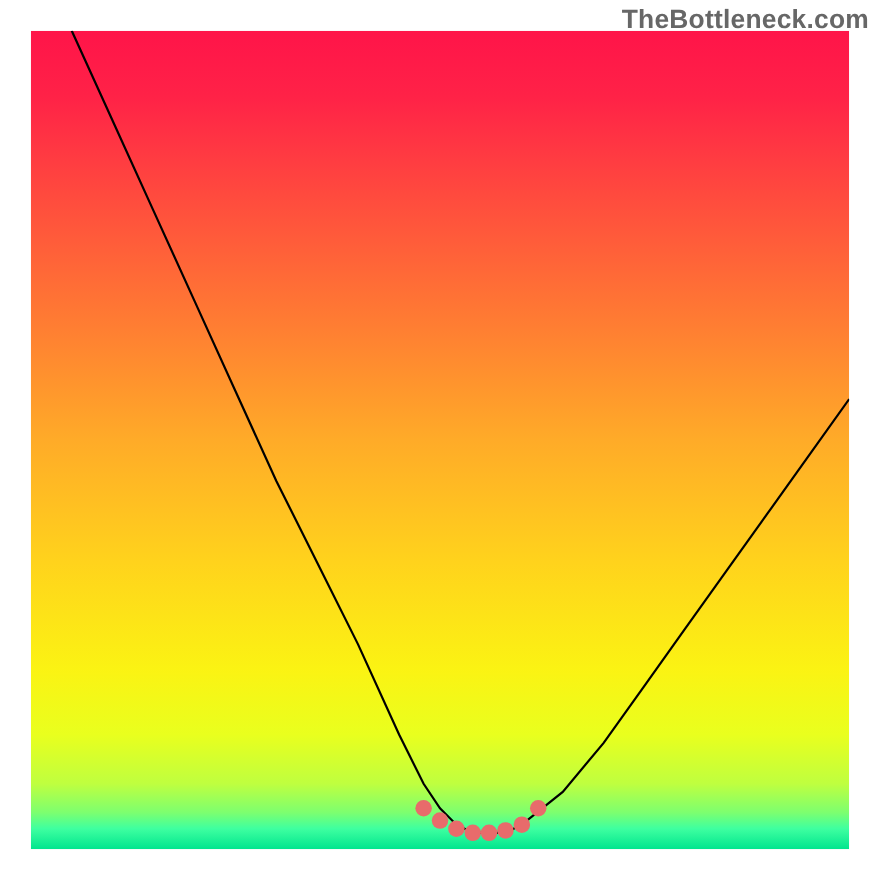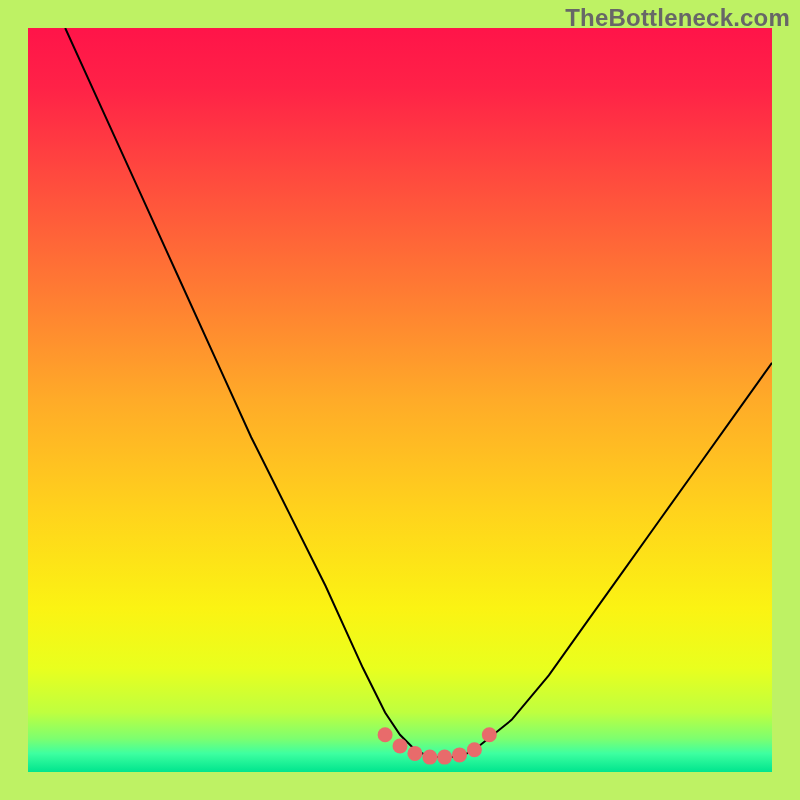--- a/index.html
+++ b/index.html
@@ -8,21 +8,21 @@
     width: 800px;
     height: 800px;
     background: #000;
     overflow: hidden;
     font-family: Arial, Helvetica, sans-serif;
   }
   .stage {
     position: relative;
     width: 800px;
     height: 800px;
-    background: #bef264;
+    background: #ffffff;
   }
   .plot {
     position: absolute;
     left: 28px;
     top: 28px;
     width: 744px;
     height: 744px;
   }
   .plot svg {
     display: block;

